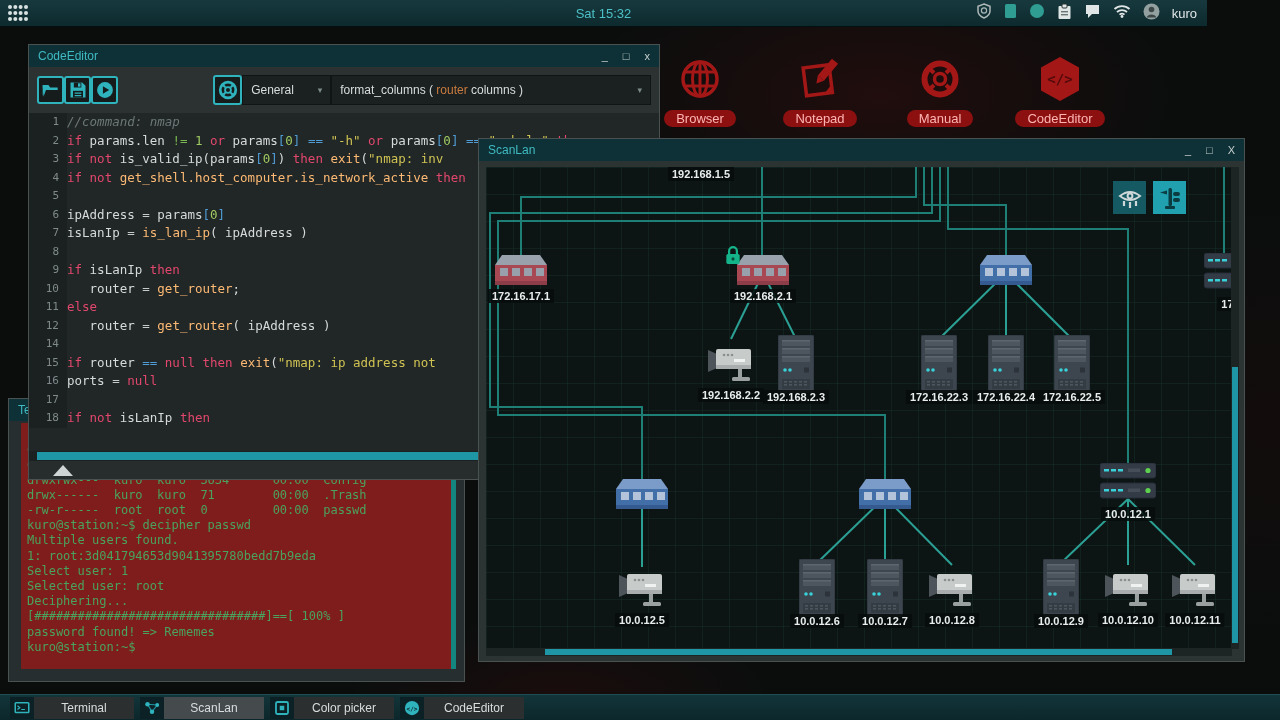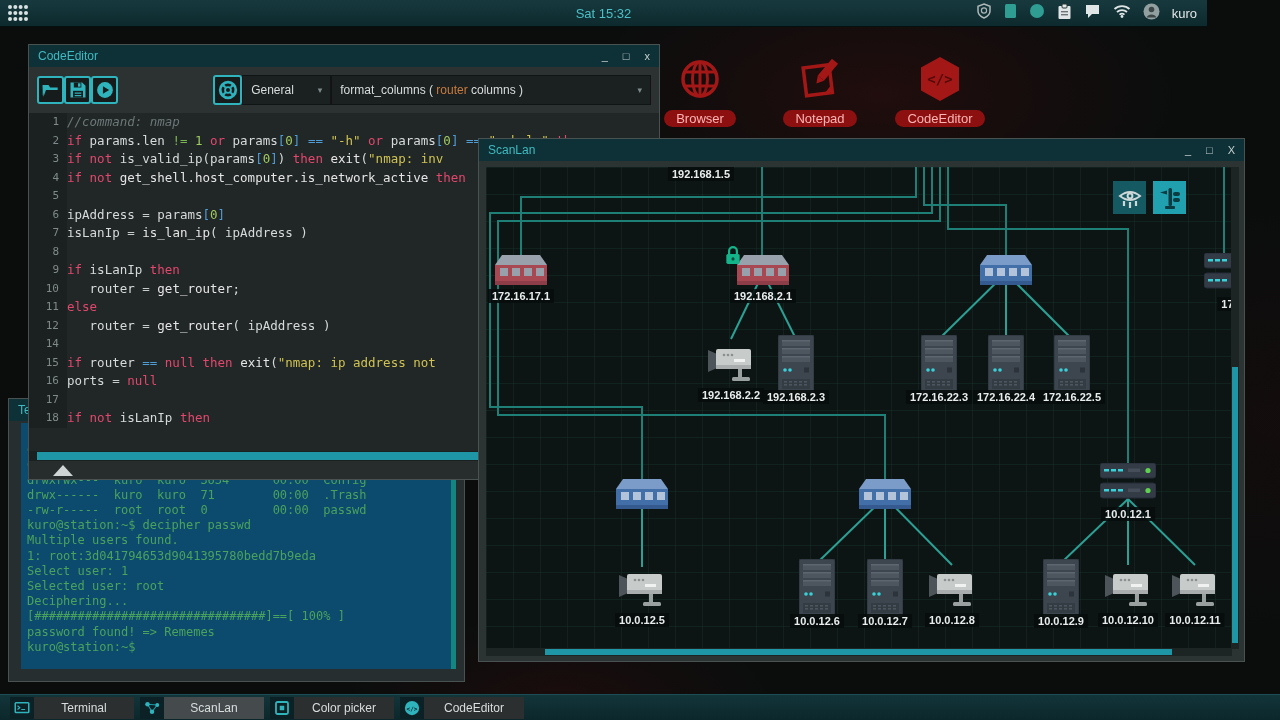--- a/index.html
+++ b/index.html
@@ -26,39 +26,39 @@
   .dlabel{margin-top:2px;background:#8c1010;color:#ffb4b4;font-size:13px;
      padding:1px 12px;border-radius:10px;white-space:nowrap;}
   
   .win{position:absolute;box-sizing:border-box;border:1px solid #4a5151;}
   .titlebar{height:22px;background:#0d3137;display:flex;align-items:center;padding:0 9px;}
   .title{color:#3fbac1;font-size:12px;}
   .wctrl{margin-left:auto;display:flex;gap:15px;color:#c6cecd;font-size:11px;}
   .wctrl span{cursor:pointer;line-height:22px;}
   
   .term{left:8px;top:398px;width:457px;height:284px;background:#272e2f;z-index:10;}
-  .term-body{position:absolute;left:12px;right:8px;top:24px;bottom:12px;background:#0c4a6e;
+  .term-body{position:absolute;left:12px;right:8px;top:24px;bottom:12px;background:#7f1d1d;
      padding:4px 6px;overflow:hidden;}
   .tl{font-family:"DejaVu Sans Mono",monospace;font-size:12px;line-height:15.2px;
      color:#4aa35c;white-space:pre;}
   .term-scroll{position:absolute;right:0;top:0;bottom:0;width:5px;background:#13867f;}
   
   .ced{left:28px;top:44px;width:632px;height:436px;background:#2c3131;z-index:20;}
   .ced-toolbar{height:46px;background:#2c3131;display:flex;align-items:center;padding:0 8px;}
   .tbtn{width:28px;height:28px;background:#161b1b;border:2px solid #2fb3bd;border-radius:3px;
      display:flex;align-items:center;justify-content:center;cursor:pointer;box-sizing:border-box;}
   .tsel{height:30px;background:#1b2020;border:1px solid #101414;display:flex;align-items:center;
      color:#d8dcdc;font-size:12px;padding:0 8px;cursor:pointer;box-sizing:border-box;}
   .chev{color:#7e8989;font-size:9px;margin-left:auto;padding-left:8px;}
   .codearea{position:absolute;left:0;top:68px;width:630px;height:338px;background:#212626;overflow:hidden;}
   .cl{display:flex;height:18.5px;font-family:"DejaVu Sans Mono",monospace;font-size:12.5px;line-height:18.5px;white-space:pre;}
   .ln{width:30px;text-align:right;padding-right:8px;color:#808a8a;background:#1b2020;font-size:11px;flex:none;}
   .ct{flex:1;}
   .tk-cmt{color:#6d7878;font-style:italic}.tk-kw{color:#e2476d}.tk-id{color:#d6dada}
-  .tk-fn{color:#e5e5e5}.tk-str{color:#cfc353}.tk-num{color:#9fcb62}.tk-opq{color:#509dd6}
+  .tk-fn{color:#fdba74}.tk-str{color:#cfc353}.tk-num{color:#9fcb62}.tk-opq{color:#509dd6}
   .tk-opx{color:#79b551}.tk-br{color:#509dd6}.tk-op{color:#c6cbcb}.tk-type{color:#c97b3f}
   .tk-sigtext{color:#d8dcdc}
   .ced-hscroll{position:absolute;left:0;top:406px;width:630px;height:10px;background:#1b2020;}
   .ced-hthumb{position:absolute;left:8px;top:1px;height:8px;width:600px;background:#1f96a5;}
   .ced-footer{position:absolute;left:0;top:416px;width:630px;height:18px;background:#272c2c;}
   .uptri{position:absolute;left:24px;top:4px;width:0;height:0;
      border-left:10px solid transparent;border-right:10px solid transparent;
      border-bottom:11px solid #cfd4d4;cursor:pointer;}
   
   .scan{left:478px;top:138px;width:767px;height:524px;background:#2c3333;z-index:30;}
@@ -314,20 +314,26 @@
       <div class="dlabel">Browser</div>
     </div>
     <div class="dicon">
       <svg width="56" height="56">
         <use href="#sym-notepad"></use>
       </svg>
       <div class="dlabel">Notepad</div>
     </div>
     <div class="dicon">
       <svg width="56" height="56">
+        <use href="#sym-ring"></use>
+      </svg>
+      <div class="dlabel">Manual</div>
+    </div>
+    <div class="dicon">
+      <svg width="56" height="56">
         <use href="#sym-hexcode"></use>
       </svg>
       <div class="dlabel">CodeEditor</div>
     </div>
   </div>
 
 <div class="win term">
   <div class="titlebar">
     <span class="title">Terminal</span>
   </div>

